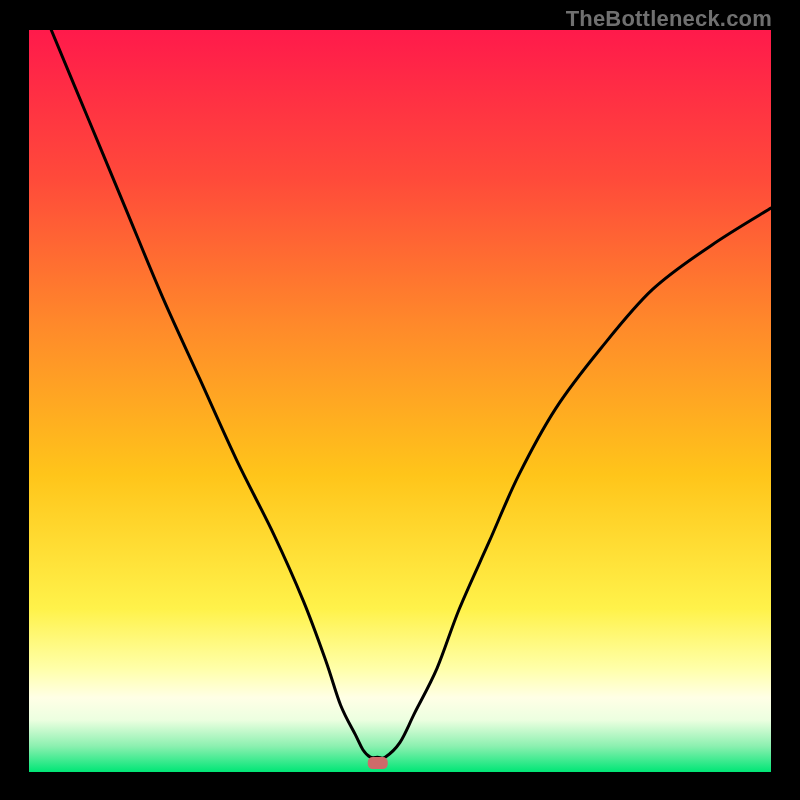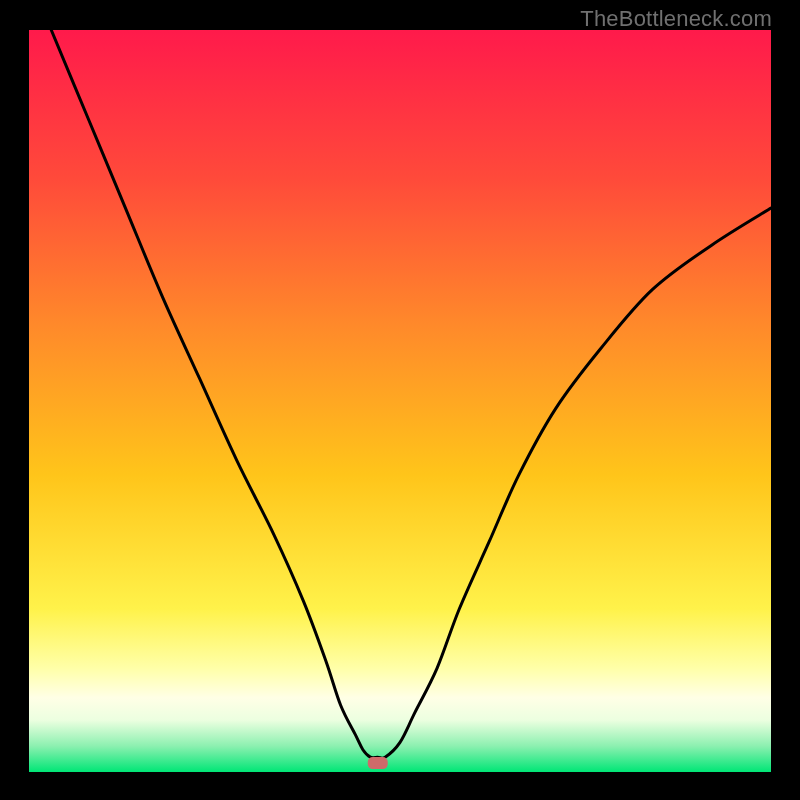--- a/index.html
+++ b/index.html
@@ -25,21 +25,21 @@
     top: 0;
     width: 742px;
     height: 742px;
   }
   .watermark {
     position: absolute;
     top: 6px;
     right: 28px;
     color: #707070;
     font-size: 22px;
-    font-weight: 400;
+    font-weight: 700;
     letter-spacing: 0.2px;
   }
   svg { display: block; }
 </style>
 </head>
 <body>
 
 <div class="watermark">TheBottleneck.com</div>
 
 <div class="frame">

